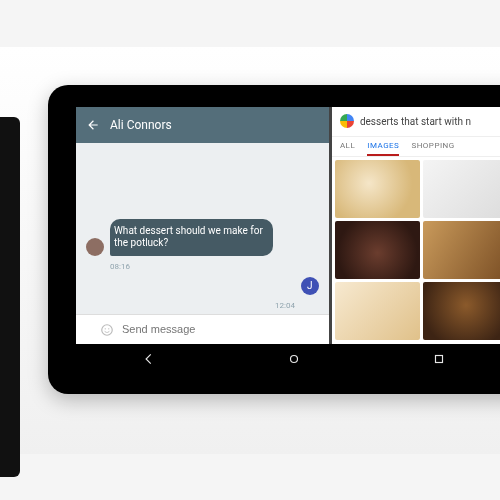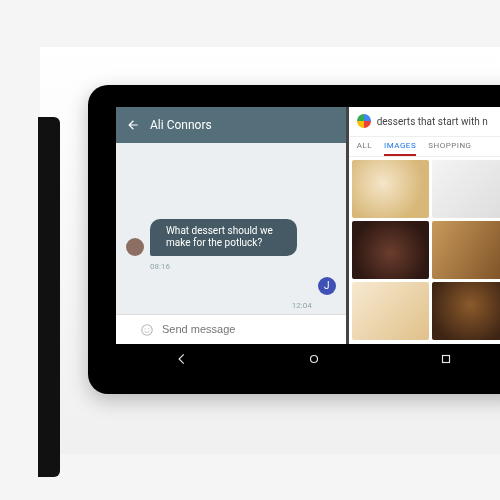--- a/index.html
+++ b/index.html
@@ -6,21 +6,20 @@
   body {
     width: 500px; height: 500px;
     background: #f5f5f5;
     font-family: Roboto, Arial, sans-serif;
     display: flex; align-items: center; justify-content: center;
     overflow: hidden;
   }
   .stage {
     width: 500px; height: 407px; position: relative;
     background: linear-gradient(#fff, #f0f0f0);
-    margin-left: 40px;
   }
   .phone-edge {
     position: absolute; left: -2px; top: 70px; width: 22px; height: 360px;
     background: #111; border-radius: 0 6px 6px 0;
   }
   .tablet {
     position: absolute; left: 48px; top: 38px; right: -40px; bottom: 60px;
     background: #000; border-radius: 20px;
     box-shadow: 0 6px 20px rgba(0,0,0,.25);
     padding: 22px 28px 22px 28px;
@@ -39,21 +38,21 @@
     height: 36px; background: #546e7a; color: #fff;
     display: flex; align-items: center; padding: 0 10px; gap: 10px;
     font-size: 12px;
   }
   .chat-header .back { width: 14px; height: 14px; }
   .chat-body { flex: 1; padding: 10px 10px 4px 10px; display: flex; flex-direction: column; justify-content: flex-end; gap: 6px; }
   .msg-row { display: flex; align-items: flex-end; gap: 6px; }
   .msg-row.right { justify-content: flex-end; }
   .avatar { width: 18px; height: 18px; border-radius: 50%; background: #8d6e63 center/cover; flex: 0 0 auto; }
   .avatar.j { background: #3f51b5; color: #fff; font-size: 10px; display:flex; align-items:center; justify-content:center; }
-  .bubble { max-width: 70%; padding: 6px 16px; border-radius: 10px; font-size: 10px; line-height: 1.25; }
+  .bubble { max-width: 70%; padding: 6px 4px; border-radius: 10px; font-size: 10px; line-height: 1.25; }
   .bubble.in { background: #455a64; color: #fff; border-bottom-left-radius: 2px; }
   .bubble.out { background: #fff; color: #222; border: 1px solid #ddd; border-bottom-right-radius: 2px; }
   .ts { font-size: 8px; color: #90a4ae; margin: 0 4px; }
   .compose {
     height: 30px; background: #fff; border-top: 1px solid #ddd;
     display: flex; align-items: center; padding: 0 24px; gap: 8px;
   }
   .compose input {
     flex: 1; border: none; outline: none; font-size: 11px; color: #555;
   }

